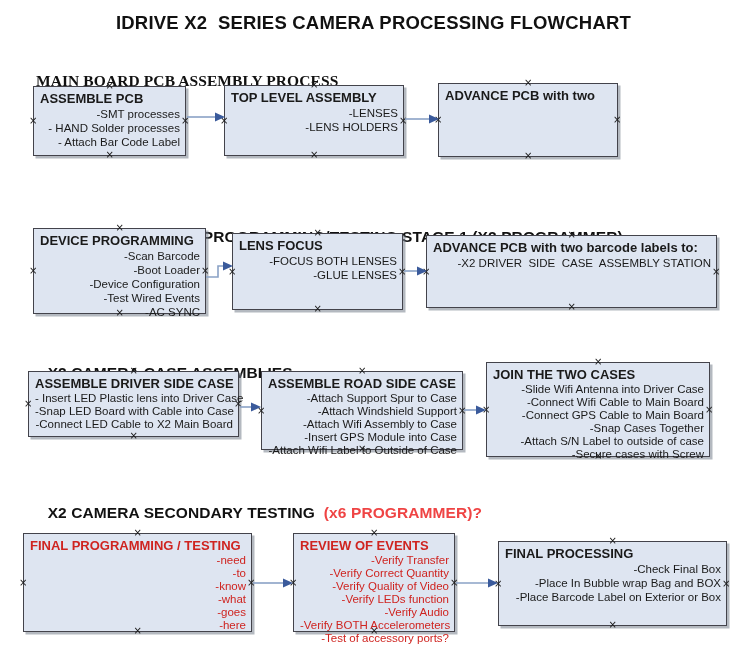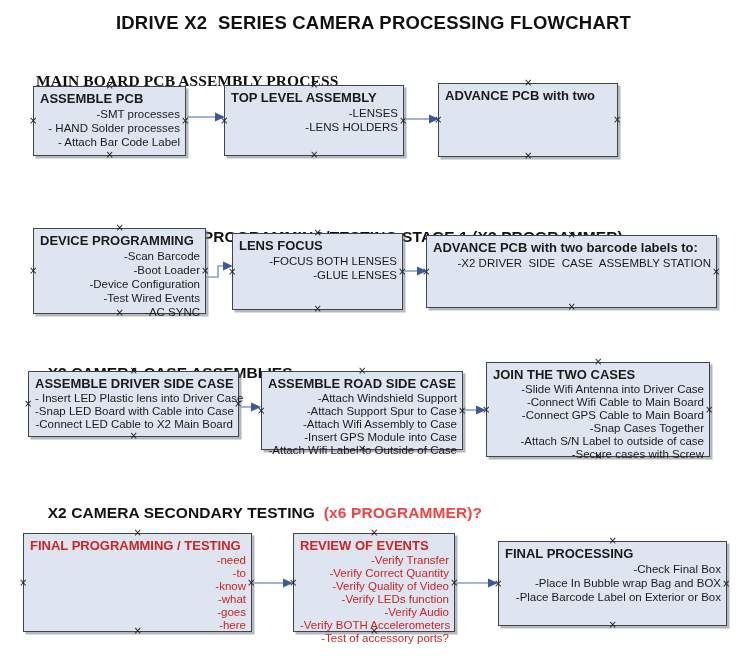--- a/index.html
+++ b/index.html
@@ -141,22 +141,22 @@
         <div class="fbox-line">-Connect LED Cable to X2 Main Board</div>
       </div>
   <span class="handle" style="left: 50%; top: -5px; transform: translate(-50%, 0px);">×</span>
       <span class="handle" style="left: 50%; top: calc(100% - 4px); transform: translate(-50%, 0px);">×</span>
       <span class="handle" style="left: -5px; top: 50%; transform: translate(0px, -50%);">×</span>
       <span class="handle" style="left: calc(100% - 4px); top: 50%; transform: translate(0px, -50%);">×</span>
     </div>
   <div class="fbox tight" style="left:261px;top:371px;width:202px;height:79px;">
     <div class="fbox-title">ASSEMBLE ROAD SIDE CASE</div>
     <div>
+        <div class="fbox-line">-Attach Support Spur to Case</div>
         <div class="fbox-line">-Attach Windshield Support</div>
-        <div class="fbox-line">-Attach Support Spur to Case</div>
         <div class="fbox-line">-Attach Wifi Assembly to Case</div>
         <div class="fbox-line">-Insert GPS Module into Case</div>
         <div class="fbox-line">-Attach Wifi Label to Outside of Case</div>
       </div>
   <span class="handle" style="left: 50%; top: -5px; transform: translate(-50%, 0px);">×</span>
       <span class="handle" style="left: 50%; top: calc(100% - 4px); transform: translate(-50%, 0px);">×</span>
       <span class="handle" style="left: -5px; top: 50%; transform: translate(0px, -50%);">×</span>
       <span class="handle" style="left: calc(100% - 4px); top: 50%; transform: translate(0px, -50%);">×</span>
     </div>
   <div class="fbox tight" style="left:486px;top:362px;width:224px;height:95px;">

